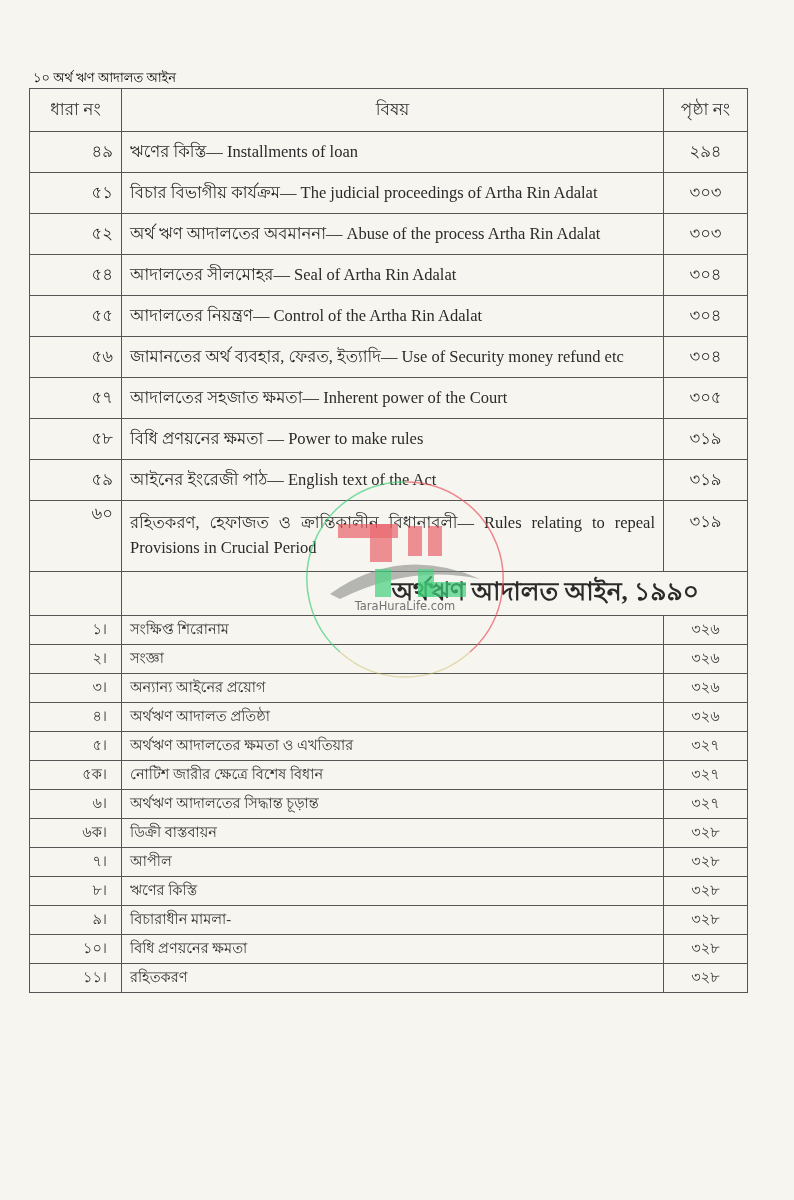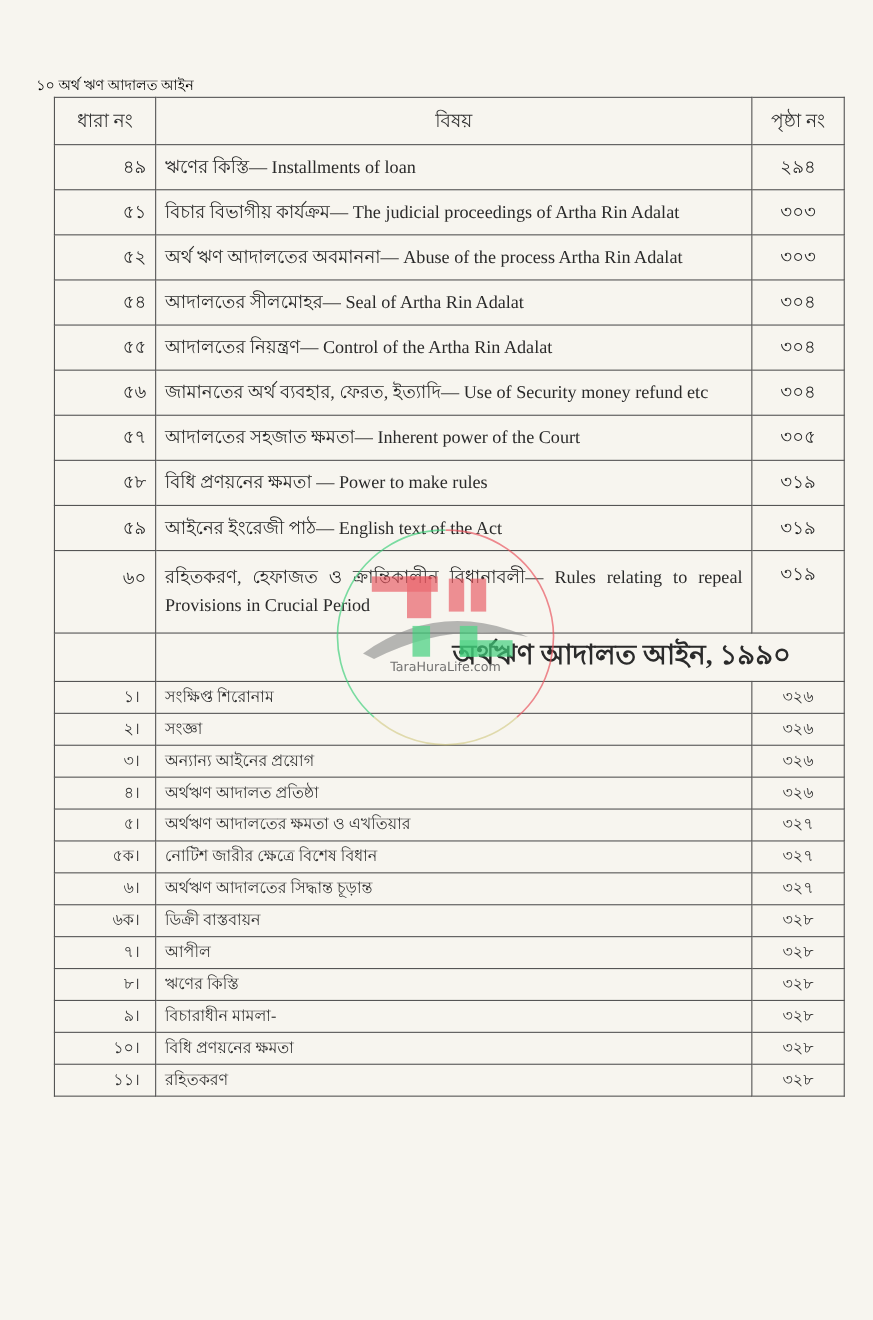--- a/index.html
+++ b/index.html
@@ -17,21 +17,21 @@
   }
   .page-header {
     position: absolute;
     left: 33px;
     top: 68px;
     font-size: 13px;
     color: #000000;
   }
   table.toc {
     position: absolute;
-    left: 49px;
+    left: 29px;
     top: 88px;
     width: 718px;
     border-collapse: collapse;
     table-layout: fixed;
   }
   table.toc td, table.toc th {
     border: 1.2px solid #555;
     padding: 0 8px;
     vertical-align: middle;
     font-weight: normal;
@@ -155,21 +155,21 @@
       <td class="sec">৫৮</td>
       <td class="subj">বিধি প্রণয়নের ক্ষমতা — Power to make rules</td>
       <td class="pg">৩১৯</td>
     </tr>
     <tr class="row1">
       <td class="sec">৫৯</td>
       <td class="subj">আইনের ইংরেজী পাঠ— English text of the Act</td>
       <td class="pg">৩১৯</td>
     </tr>
     <tr class="row1 tall">
-      <td class="sec" style="vertical-align: top; padding-top: 12px;">৬০</td>
+      <td class="sec" style="vertical-align: top; padding-top: 0;">৬০</td>
       <td class="subj">রহিতকরণ, হেফাজত ও ক্রান্তিকালীন বিধানাবলী— Rules relating to repeal Provisions in Crucial Period</td>
       <td class="pg" style="vertical-align: top; padding-top: 8px;">৩১৯</td>
     </tr>
 
     <tr class="section">
       <td></td>
       <td class="title" colspan="2" style="text-align: right; padding-right: 48px;">অর্থঋণ আদালত আইন, ১৯৯০</td>
     </tr>
 
     <tr class="row2">

